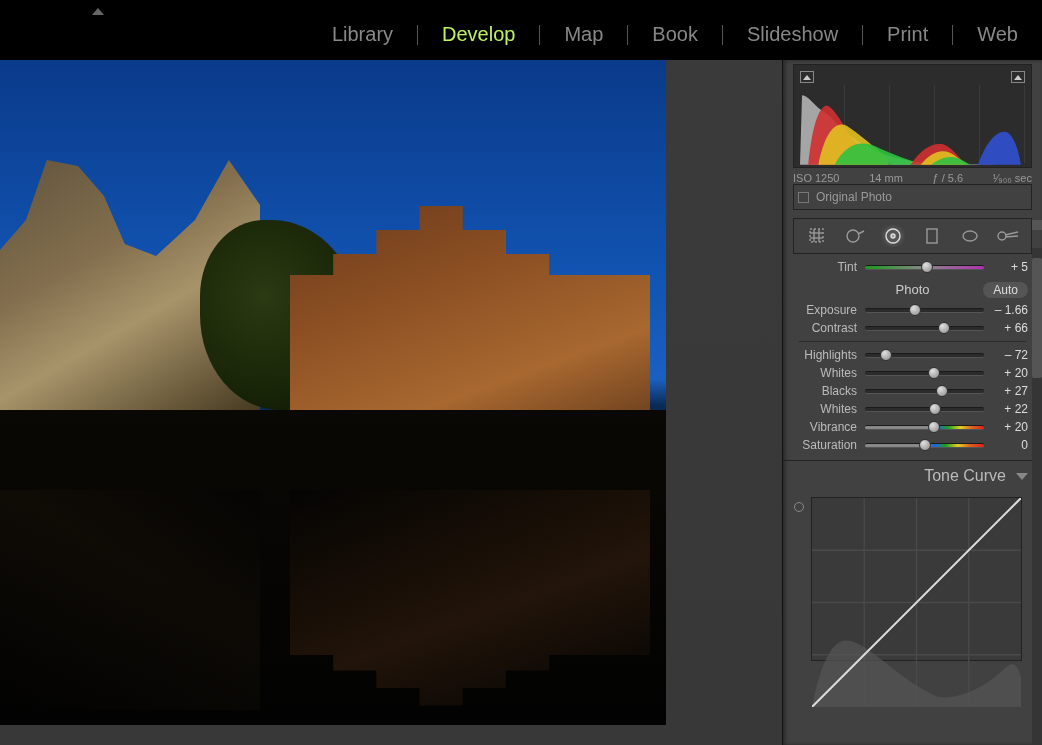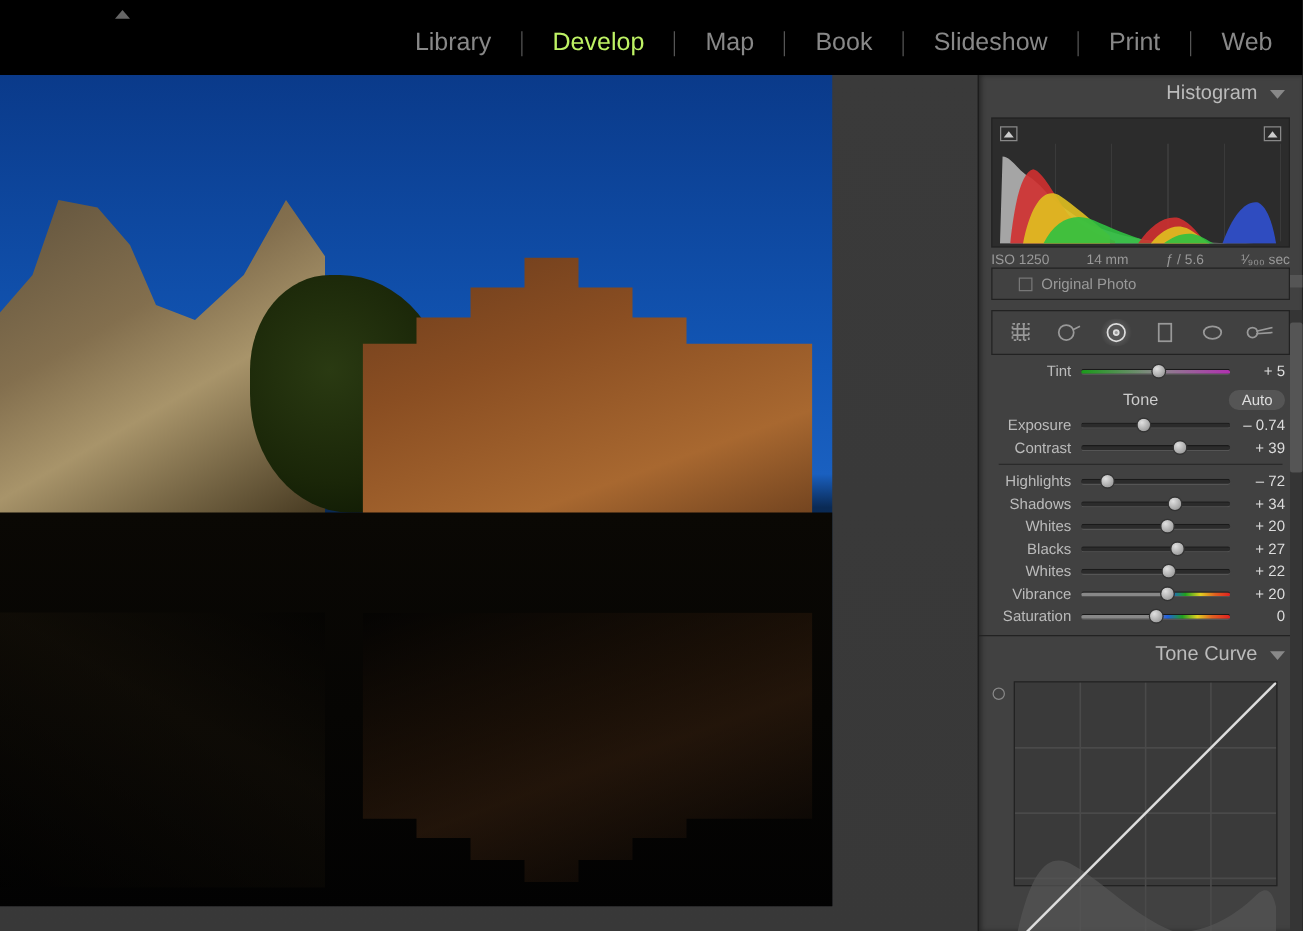--- a/index.html
+++ b/index.html
@@ -28,21 +28,21 @@
   .panel-scrollbar .square { position:absolute; top:-28px; width:10px; height:10px; background:#555;}
   .sect-head { display:flex; justify-content:flex-end; align-items:center; padding: 6px 14px 6px 10px; font-size: 16px; color:#bbb; gap:10px; }
   .sect-head .tri-down { width:0;height:0;border-left:6px solid transparent;border-right:6px solid transparent;border-top:7px solid #888;}
   .histo-box { margin:4px 10px; border:1px solid #222; background:#2c2c2c; padding:6px 6px 2px 6px; position:relative; }
   .histo-clip { display:flex; justify-content:space-between; }
   .histo-clip .corner { width:14px; height:12px; border:1px solid #888; display:flex; align-items:center; justify-content:center;}
   .histo-clip .corner .t { width:0;height:0;border-left:4px solid transparent;border-right:4px solid transparent;border-bottom:5px solid #ccc;}
   .histo-graph { height:78px; margin:2px 0; position:relative; background: repeating-linear-gradient(to right, transparent 0, transparent 44px, #3a3a3a 44px, #3a3a3a 45px); }
   .histo-graph svg { position:absolute; inset:0; }
   .histo-meta { display:flex; justify-content:space-between; font-size:11px; color:#999; margin:1px 10px 0 10px; }
-  .orig-row { margin:0 10px 8px 10px; border:1px solid #222; padding:5px 21px; font-size:12px; color:#999; display:flex; align-items:center; gap:7px; }
+  .orig-row { margin:0 10px 8px 10px; border:1px solid #222; padding:5px 4px; font-size:12px; color:#999; display:flex; align-items:center; gap:7px; }
   .orig-row .chk { width:11px;height:11px;border:1px solid #777;}
   .toolstrip { margin:0 10px 0 10px; border:1px solid #222; padding:6px 4px; display:flex; align-items:center; justify-content:space-around; }
   .tool { width:28px; height:22px; display:flex; align-items:center; justify-content:center; cursor:pointer; }
   .tool svg{stroke:#999;fill:none;stroke-width:1.4;}
   .tool.active svg{stroke:#ddd;}
   .tool.active { background:radial-gradient(circle,#555 40%,transparent 70%); border-radius:50%;}
   .adj-panel { margin:0 10px; padding: 4px 0 6px 0; }
   .slider-row { display:flex; align-items:center; gap:8px; padding:2px 4px 2px 4px; font-size:12px; color:#ccc; }
   .slider-row .lbl { width:60px; text-align:right; color:#bbb; font-size:12px;}
   .slider-row .track-wrap { flex:1; height:14px; position:relative; display:flex; align-items:center; }
@@ -91,24 +91,20 @@
       <div class="building"></div>
       <div class="dark"></div>
       <div class="refl-church"></div>
       <div class="reflection"></div>
     </div>
   </div>
 
   <div class="right-panel">
     <div class="panel-scroll">
 
-      <div class="sect-head">
-        <span>Histogram</span>
-        <span class="tri-down"></span>
-      </div>
 
       <div class="histo-box">
         <div class="histo-clip">
           <div class="corner">
               <div class="t"></div>
             </div>
           <div class="corner">
               <div class="t"></div>
             </div>
         </div>
@@ -182,55 +178,47 @@
         <div class="slider-row">
           <span class="lbl">Tint</span>
           <span class="track-wrap">
               <span class="track gradient-tint"></span>
               <span class="thumb" style="left: 52%;"></span>
             </span>
           <span class="val">+ 5</span>
         </div>
 
         <div class="group-head">
-          <span>Tone</span>
+          <span>Photo</span>
           <span class="auto-btn">Auto</span>
         </div>
         <div class="slider-row">
           <span class="lbl">Exposure</span>
           <span class="track-wrap">
               <span class="track"></span>
               <span class="thumb" style="left: 42%;"></span>
             </span>
-          <span class="val">– 0.74</span>
+          <span class="val">– 1.66</span>
         </div>
         <div class="slider-row">
           <span class="lbl">Contrast</span>
           <span class="track-wrap">
               <span class="track"></span>
               <span class="thumb" style="left: 66%;"></span>
             </span>
-          <span class="val">+ 39</span>
+          <span class="val">+ 66</span>
         </div>
         <div class="divider"></div>
         <div class="slider-row">
           <span class="lbl">Highlights</span>
           <span class="track-wrap">
               <span class="track"></span>
               <span class="thumb" style="left: 18%;"></span>
             </span>
           <span class="val">– 72</span>
-        </div>
-        <div class="slider-row">
-          <span class="lbl">Shadows</span>
-          <span class="track-wrap">
-              <span class="track"></span>
-              <span class="thumb" style="left: 63%;"></span>
-            </span>
-          <span class="val">+ 34</span>
         </div>
         <div class="slider-row">
           <span class="lbl">Whites</span>
           <span class="track-wrap">
               <span class="track"></span>
               <span class="thumb" style="left: 58%;"></span>
             </span>
           <span class="val">+ 20</span>
         </div>
         <div class="slider-row">

